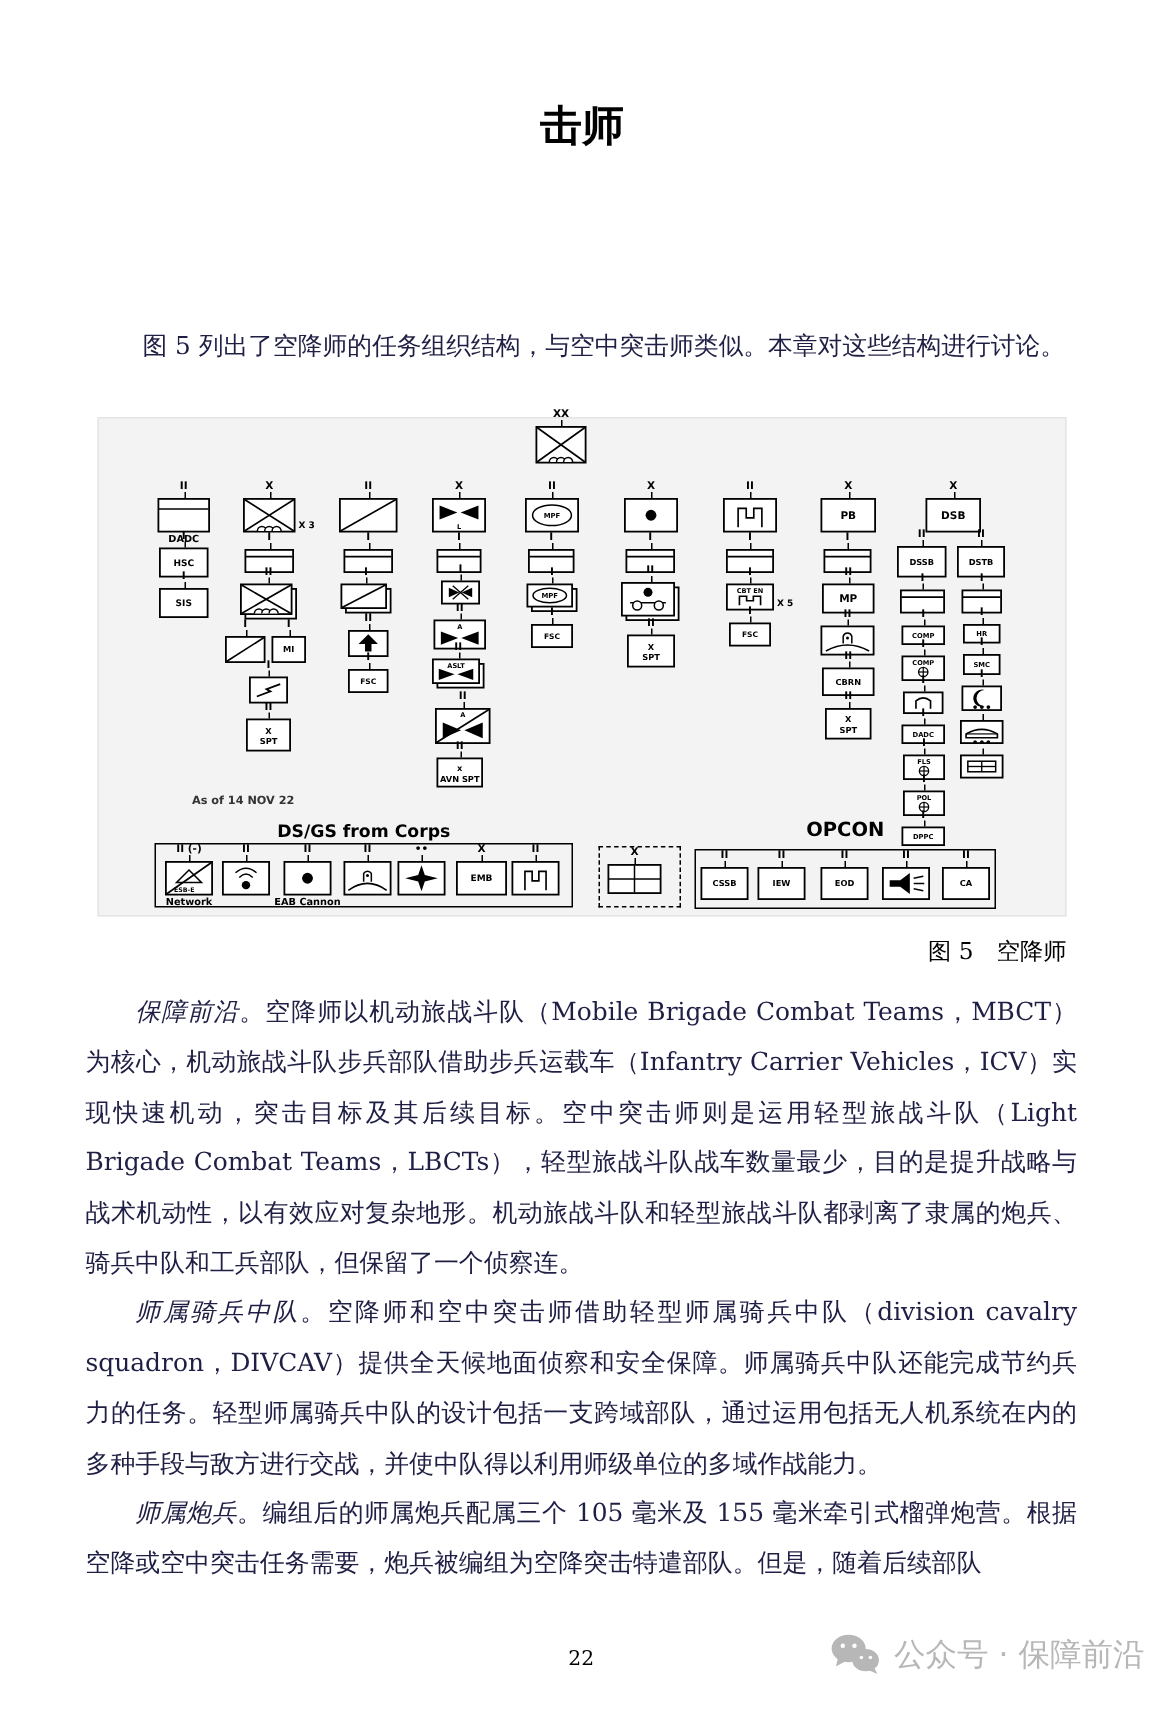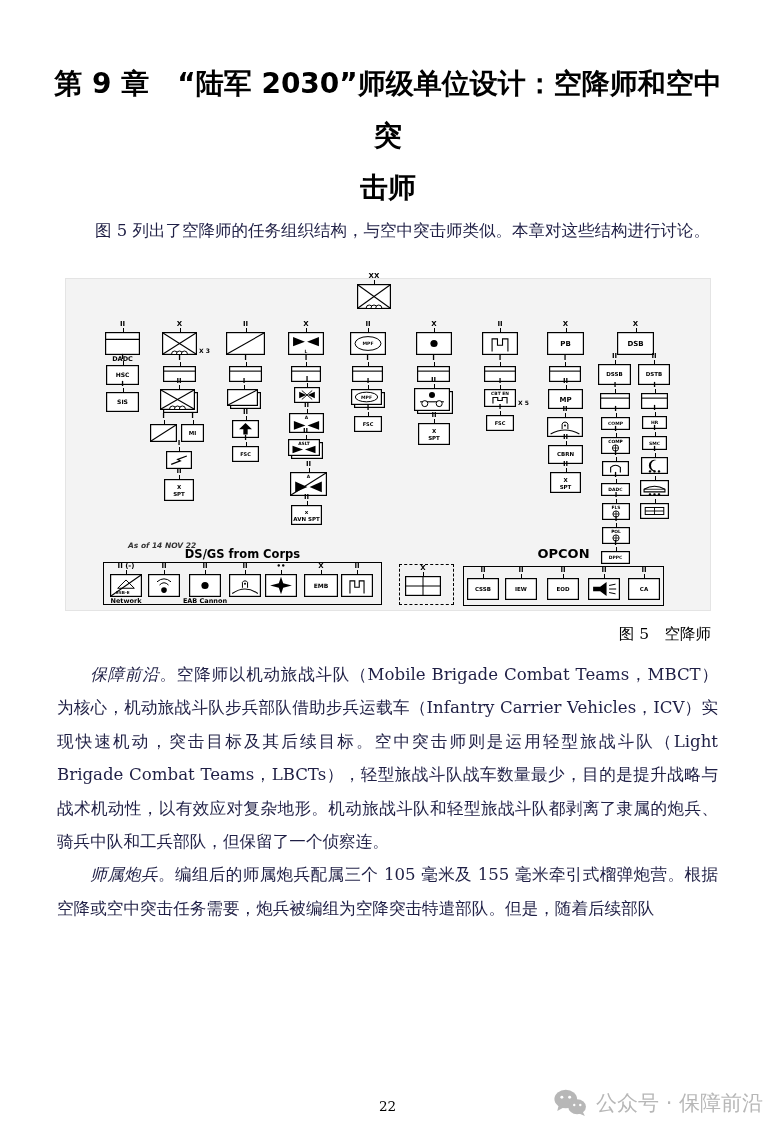--- a/index.html
+++ b/index.html
@@ -62,28 +62,27 @@
   .watermark{
     position:absolute;top:1088px;right:12px;display:flex;align-items:center;gap:9px;
     color:#b7b7b7;font-family:"DejaVu Sans","Liberation Sans",sans-serif;font-size:21px;
   }
   .watermark svg{display:block;}
 </style>
 </head>
 <body>
 
 <div class="chapter-title">
-  <div>第 9 章　“陆军 2030”师级单位设计：空降师和空中突</div>
   <div>击师</div>
 </div>
 
 <p class="intro">图 5 列出了空降师的任务组织结构，与空中突击师类似。本章对这些结构进行讨论。</p>
 
 <div class="diagram">
-  <div class="as-of" style="left:62px;top:262px;font-style:italic;">As of 14 NOV 22</div>
+  <div class="as-of" style="left:62px;top:250px;">As of 14 NOV 22</div>
   <div class="grp-title" style="left:37px;top:268px;width:279px;">DS/GS from Corps</div>
   <div class="grp-title" style="left:397px;top:267px;width:201px;font-size:13px;">OPCON</div>
 <div class="frame" style="left: 37px; top: 283px; width: 279px; height: 43px;"></div>
     <div class="frame dashed" style="left: 333px; top: 285px; width: 55px; height: 41px;"></div>
     <div class="frame" style="left: 397px; top: 287px; width: 201px; height: 40px;"></div>
     <div class="unit" style="left: 291px; top: 5px; width: 34px; height: 25px;">
       <span class="stem"></span>
       <span class="ech">XX</span>
       <svg width="34" height="25" viewBox="0 0 34 25">
         <rect x="0.6" y="0.6" width="32.8" height="23.8" fill="#fff" stroke="#000" stroke-width="1.2"></rect>
@@ -717,20 +716,21 @@
         <rect x="0.6" y="0.6" width="30.8" height="20.8" fill="#fff" stroke="#000" stroke-width="1.2"></rect>
         <text x="16" y="12.98" text-anchor="middle" font-size="5.5" font-weight="bold" font-family="'DejaVu Sans',sans-serif" fill="#000">CA</text>
       </svg>
     </div>
   </div>
 
 <div class="fig-caption">图 5　空降师</div>
 
 <div class="bodytext">
   <p><i>保障前沿</i><span>。空降师以机动旅战斗队（Mobile Brigade Combat Teams，MBCT）为核心，机动旅战斗队步兵部队借助步兵运载车（Infantry Carrier Vehicles，ICV）实现快速机动，突击目标及其后续目标。空中突击师则是运用轻型旅战斗队（Light Brigade Combat Teams，LBCTs），轻型旅战斗队战车数量最少，目的是提升战略与战术机动性，以有效应对复杂地形。机动旅战斗队和轻型旅战斗队都剥离了隶属的炮兵、骑兵中队和工兵部队，但保留了一个侦察连。</span></p>
+  <p><i>师属骑兵中队</i><span>。空降师和空中突击师借助轻型师属骑兵中队（division cavalry squadron，DIVCAV）提供全天候地面侦察和安全保障。师属骑兵中队还能完成节约兵力的任务。轻型师属骑兵中队的设计包括一支跨域部队，通过运用包括无人机系统在内的多种手段与敌方进行交战，并使中队得以利用师级单位的多域作战能力。</span></p>
   <p><i>师属炮兵</i><span>。编组后的师属炮兵配属三个 105 毫米及 155 毫米牵引式榴弹炮营。根据空降或空中突击任务需要，炮兵被编组为空降突击特遣部队。但是，随着后续部队</span></p>
 </div>
 
 <div class="page-num">22</div>
 
 <div class="watermark">
   <span>
     <svg width="34" height="29" viewBox="0 0 48 40">
       <ellipse cx="18" cy="15" rx="16" ry="13" fill="#b7b7b7"></ellipse>
       <polygon points="8,24 6,32 15,27" fill="#b7b7b7"></polygon>

